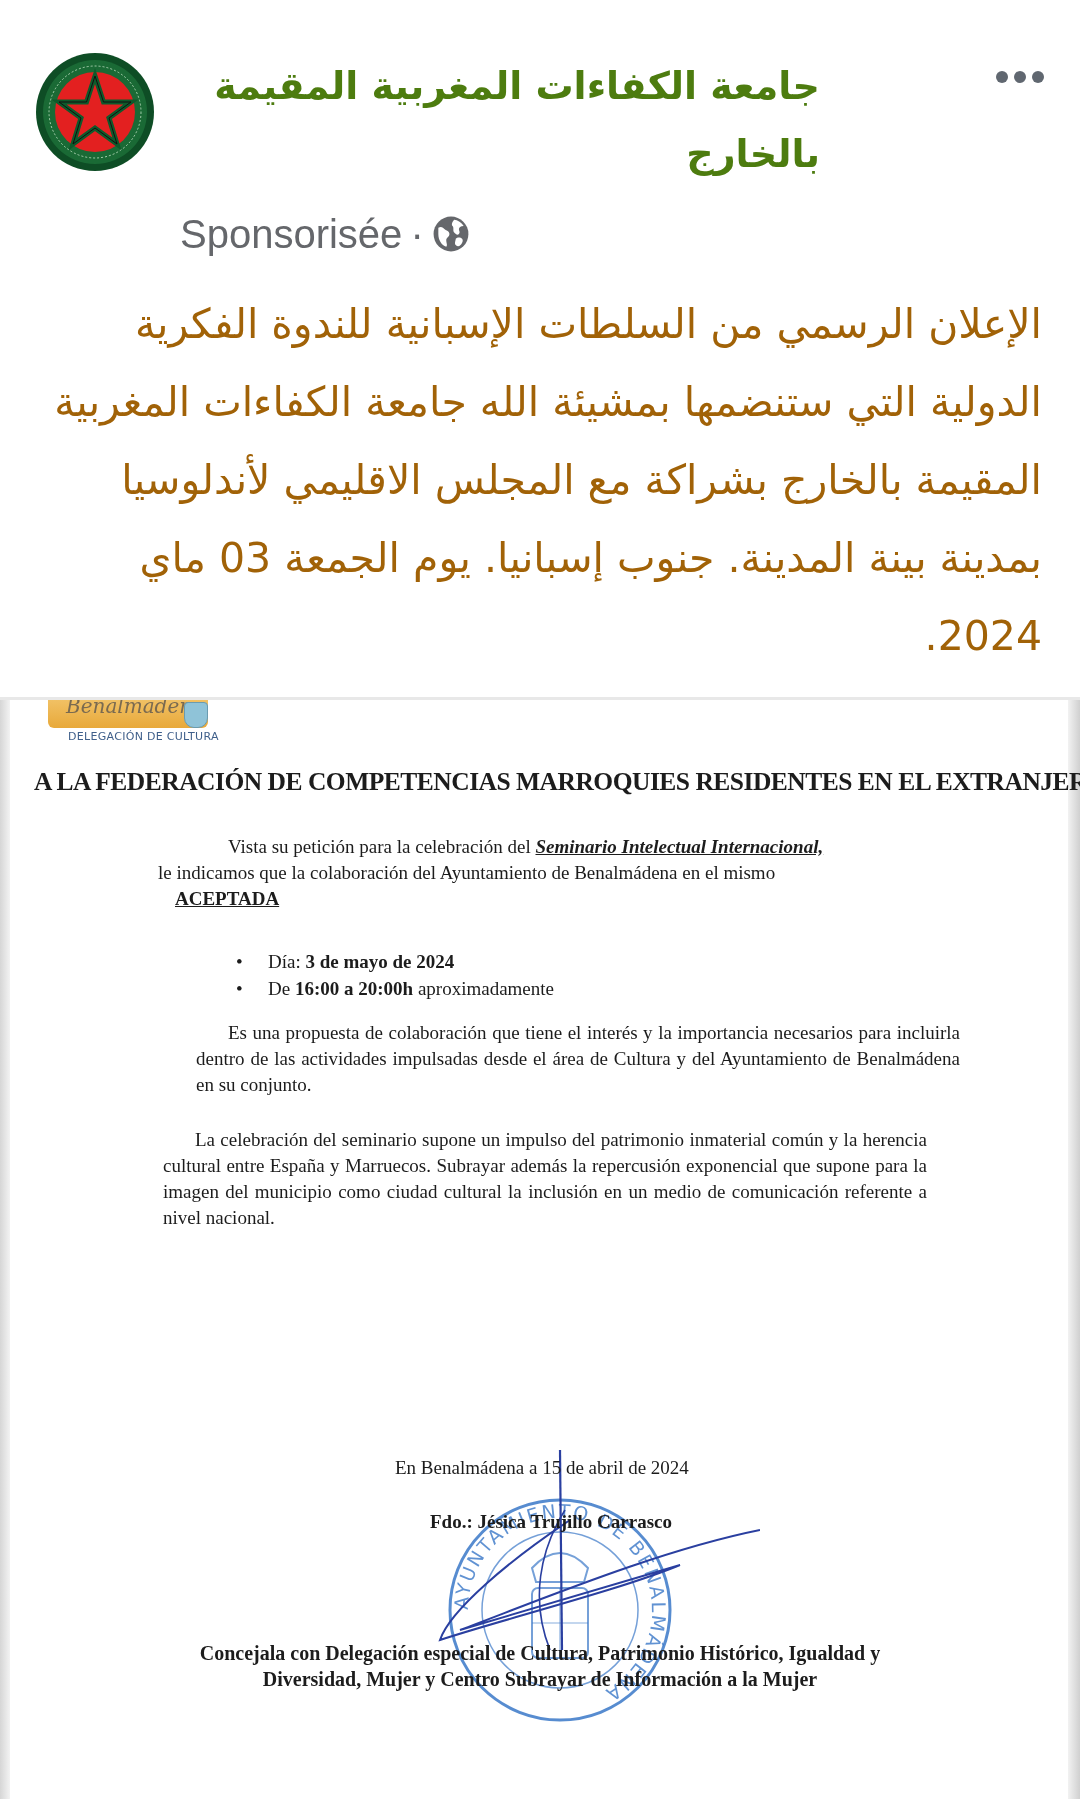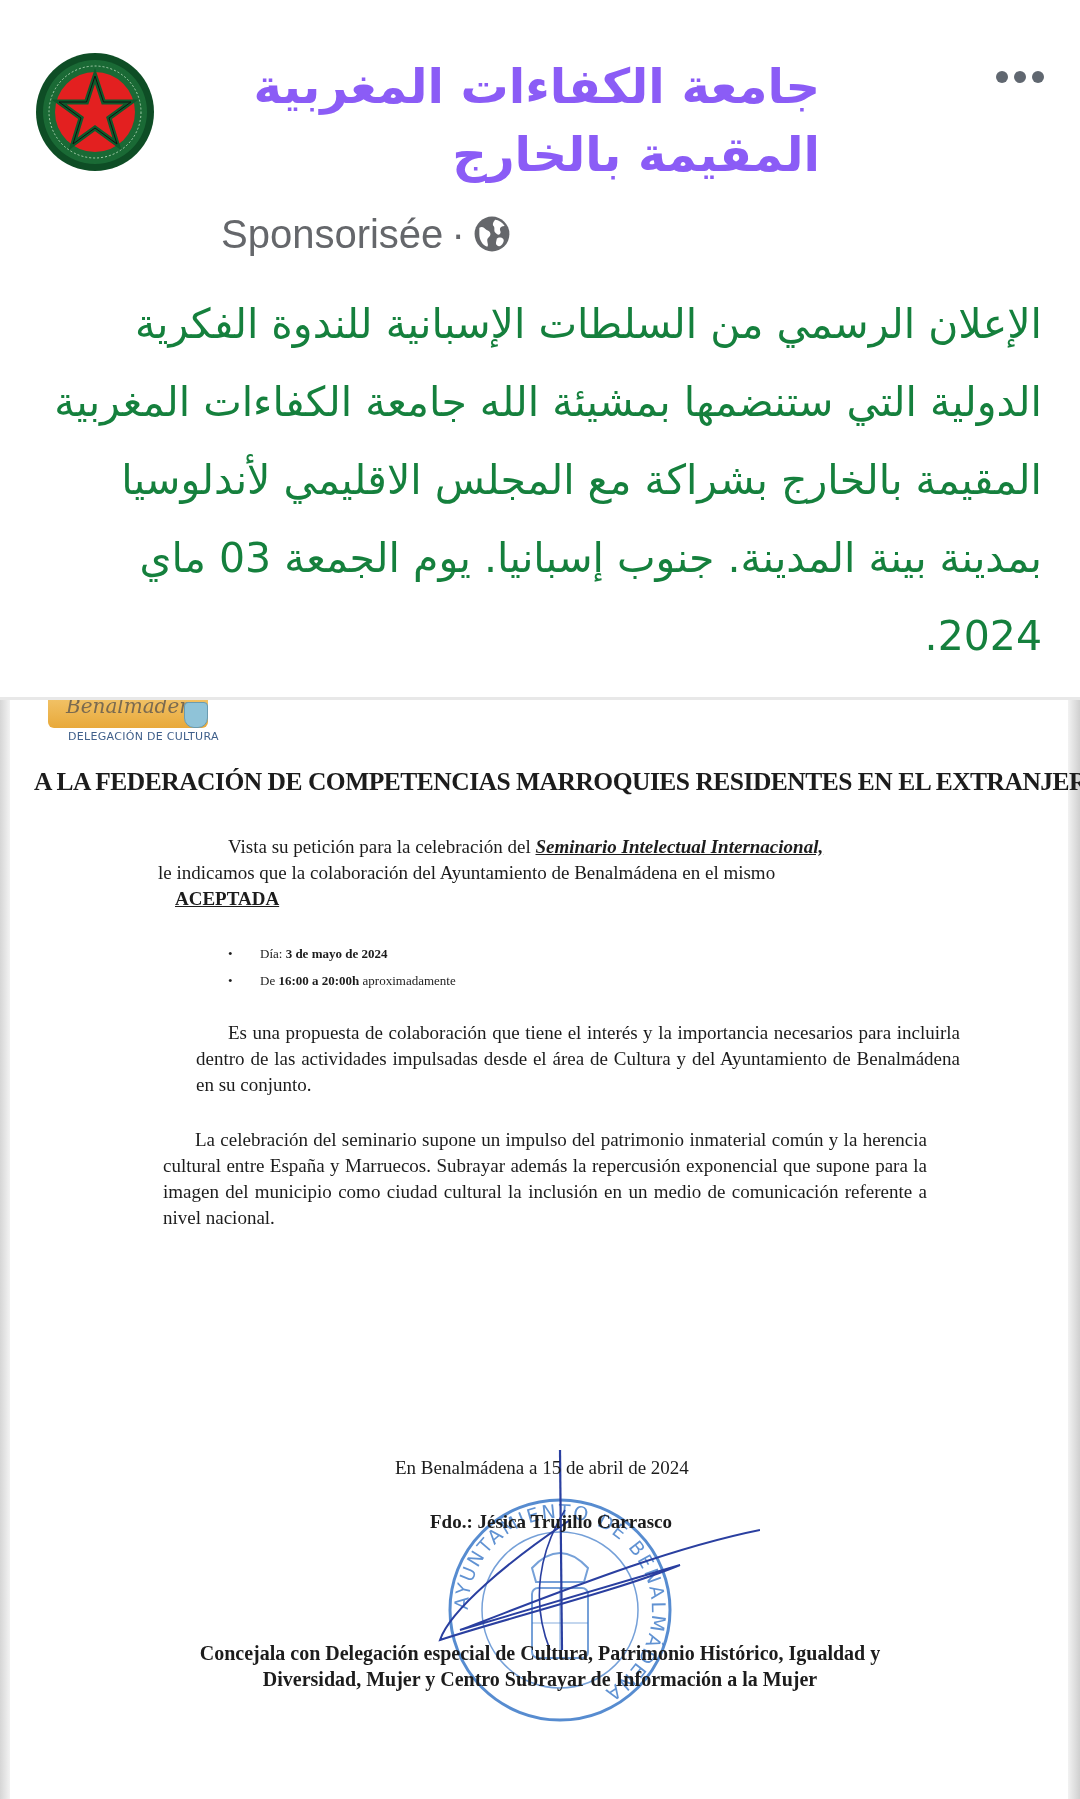--- a/index.html
+++ b/index.html
@@ -11,39 +11,39 @@
     }
     .post-header { position: absolute; left: 0; top: 0; width: 1080px; height: 270px; }
     .avatar {
       position: absolute; left: 35px; top: 52px; width: 120px; height: 120px;
       border-radius: 50%; overflow: hidden;
     }
     .page-name {
       position: absolute; left: 180px; top: 52px; width: 700px;
       direction: rtl; text-align: right;
       font-family: "DejaVu Sans", sans-serif; font-weight: bold;
-      font-size: 48px; line-height: 68px; color: #8b5cf6;
+      font-size: 38px; line-height: 68px; color: #4d7c0f;
       transform: translateX(-0px);
     }
     .page-name-wrap { position: absolute; left: 180px; top: 52px; width: 640px; direction: rtl; text-align: right; }
     .meta {
       position: absolute; left: 180px; top: 208px; height: 52px;
       display: flex; align-items: center; gap: 8px;
-      font-family: "Liberation Sans", sans-serif; font-size: 40px; color: #65676b; margin-left: 41px;
+      font-family: "Liberation Sans", sans-serif; font-size: 40px; color: #65676b;
     }
     .globe { width: 38px; height: 38px; display: inline-block; }
     .more-btn {
       position: absolute; left: 990px; top: 64px; width: 60px; height: 26px;
       display: flex; gap: 6px; align-items: center; justify-content: center; cursor: pointer;
     }
     .more-btn span { width: 12px; height: 12px; border-radius: 50%; background: #606770; display: block; }
     .post-text {
       position: absolute; left: 50px; top: 285px; width: 992px;
       direction: rtl; text-align: right;
-      font-family: "DejaVu Sans", sans-serif; font-size: 41px; line-height: 78px; color: #15803d;
+      font-family: "DejaVu Sans", sans-serif; font-size: 41px; line-height: 78px; color: #a16207;
       white-space: pre-line;
     }
     .doc-image {
       position: absolute; left: 0; top: 697px; width: 1080px; height: 1102px;
       background: #ffffff; border-top: 3px solid #e8e8e8; overflow: hidden;
     }
     .doc-edge-left { position: absolute; left: 0; top: 0; width: 10px; height: 100%; background: linear-gradient(to right, #d6d6d6, #f3f3f3); }
     .doc-edge-right { position: absolute; right: 0; top: 0; width: 12px; height: 100%; background: linear-gradient(to left, #d0d0d0, #f2f2f2); }
     .doc-logo {
       position: absolute; left: 48px; top: -4px; width: 160px; height: 32px;
@@ -62,21 +62,21 @@
     .doc-heading {
       position: absolute; left: 34px; top: 67px; width: 1020px;
       font-size: 25.5px; font-weight: bold; letter-spacing: -0.5px; white-space: nowrap;
     }
     .doc-p { position: absolute; font-size: 19px; line-height: 26px; }
     .doc-intro { left: 158px; top: 134px; width: 760px; }
     .doc-intro .indent { padding-left: 70px; }
     .u-bi { font-weight: bold; font-style: italic; text-decoration: underline; }
     .u-b { font-weight: bold; text-decoration: underline; margin-left: 17px; }
     .u-i { font-style: italic; text-decoration: underline; }
-    .bullets { position: absolute; left: 228px; top: 240px; margin: 0; padding: 0; list-style: none; font-size: 13px; line-height: 27px; }
+    .bullets { position: absolute; left: 228px; top: 240px; margin: 8px; padding: 0; list-style: none; font-size: 19px; line-height: 27px; }
     .bullets li { position: relative; padding-left: 32px; }
     .bullets li::before { content: "•"; position: absolute; left: 0; top: 0; }
     .justify { text-align: justify; text-align-last: left; }
     .doc-p1 { left: 149px; top: 320px; width: 764px; margin-left: 47px; }
     .doc-p2 { left: 163px; top: 427px; width: 764px; }
     .doc-p3 { left: 163px; top: 559px; width: 764px; }
     .ind { display: inline-block; width: 32px; }
     .doc-date { position: absolute; left: 395px; top: 757px; font-size: 19px; }
     .doc-signed { position: absolute; left: 430px; top: 811px; font-size: 19px; font-weight: bold; }
     .doc-role { position: absolute; left: 170px; top: 940px; width: 740px; text-align: center; font-size: 20px; line-height: 26px; font-weight: bold; }

